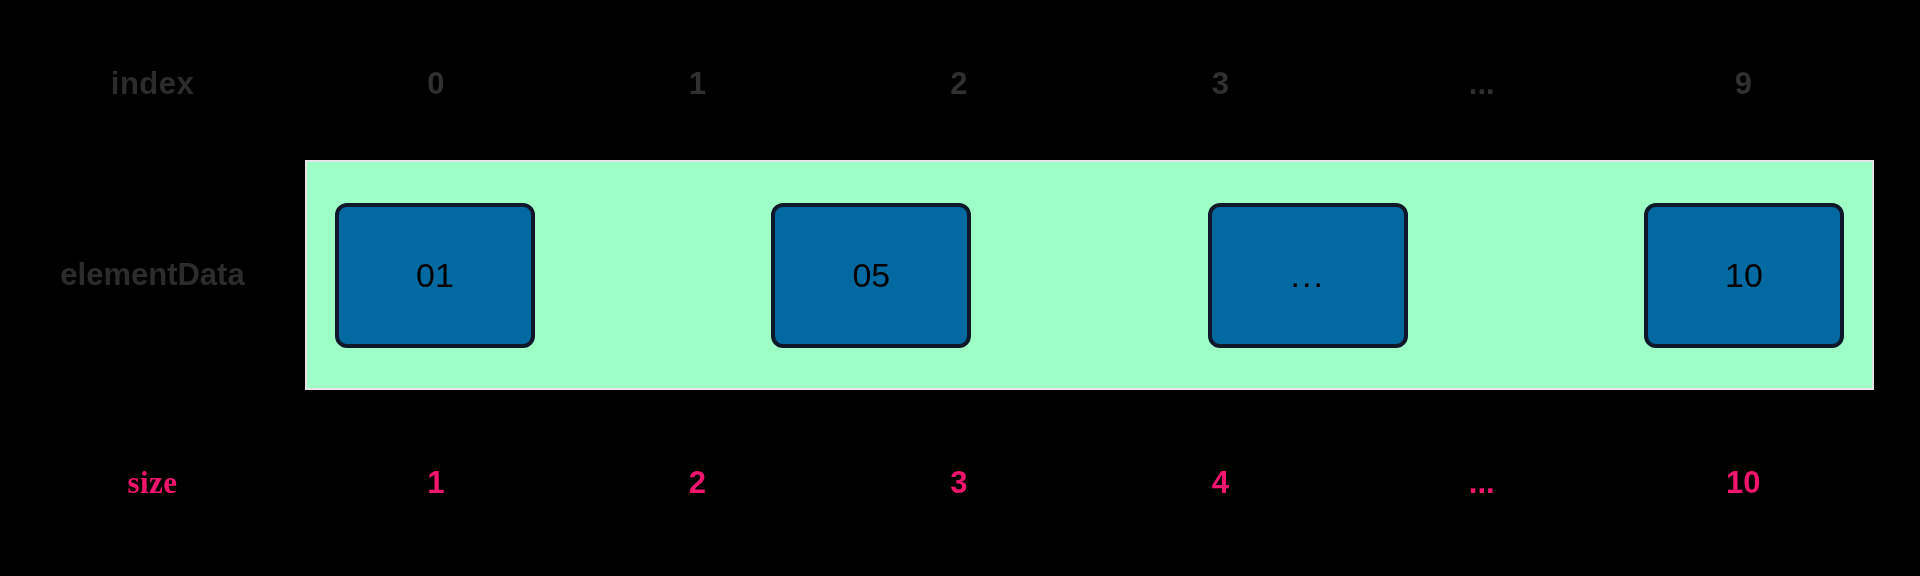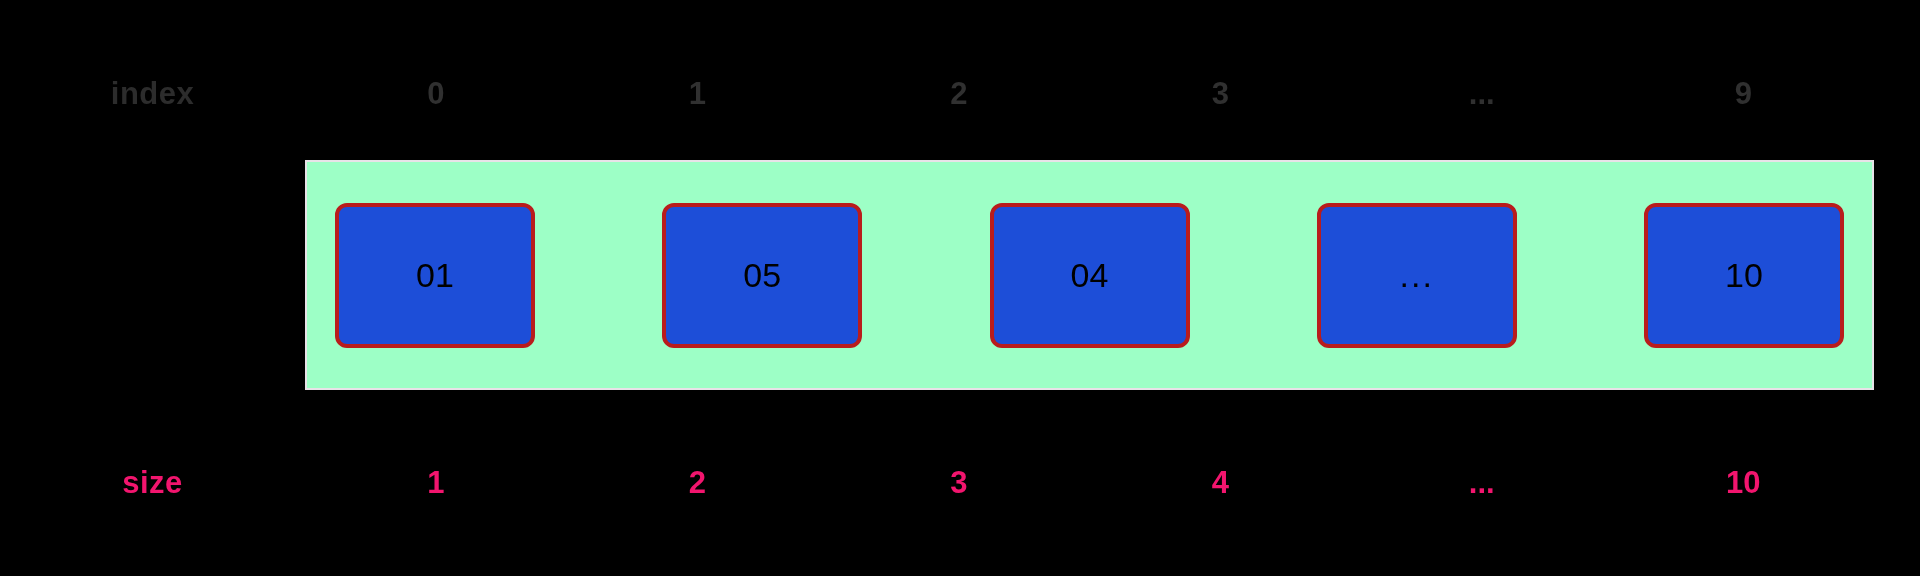--- a/index.html
+++ b/index.html
@@ -45,21 +45,21 @@
   }
 
   .cell {
     flex: 1 1 0;
     text-align: center;
     white-space: nowrap;
   }
 
   
   .index-row {
-    top: 66px;
+    top: 56px;
     height: 56px;
   }
   .index-row .row-label {
     color: #2c2c2c;
     font-size: 31px;
   }
   .index-row .cell {
     color: #303030;
     font-size: 31px;
     font-weight: bold;
@@ -91,22 +91,22 @@
     justify-content: center;
     color: #2c2c2c;
     font-size: 31px;
     font-weight: bold;
     white-space: nowrap;
   }
 
   .box {
     width: 200px;
     height: 145px;
-    background: #1d4ed8;
-    border: 4px solid #b91c1c;
+    background: #0369a1;
+    border: 4px solid #0f172a;
     border-radius: 12px;
     box-sizing: border-box;
     display: flex;
     align-items: center;
     justify-content: center;
     color: #000000;
     font-size: 34px;
     font-family: "Liberation Sans", sans-serif;
   }
   .box.ellipsis {
@@ -115,20 +115,21 @@
   }
 
   
   .size-row {
     top: 455px;
     height: 56px;
   }
   .size-row .row-label {
     color: #f2156e;
     font-size: 31px;
+    font-family: Liberation Serif, serif;
   }
   .size-row .cell {
     color: #f2156e;
     font-size: 31px;
     font-weight: bold;
   }
 </style>
 </head>
 <body>
 
@@ -139,25 +140,25 @@
     <div class="cells">
       <div class="cell">0</div>
       <div class="cell">1</div>
       <div class="cell">2</div>
       <div class="cell">3</div>
       <div class="cell">...</div>
       <div class="cell">9</div>
     </div>
   </div>
 
+  <div class="array-label">elementData</div>
 
   <div class="array-container">
     <div class="box">01</div>
     <div class="box">05</div>
-    <div class="box">04</div>
     <div class="box ellipsis">...</div>
     <div class="box">10</div>
   </div>
 
   <div class="row size-row">
     <div class="row-label">size</div>
     <div class="cells">
       <div class="cell">1</div>
       <div class="cell">2</div>
       <div class="cell">3</div>

